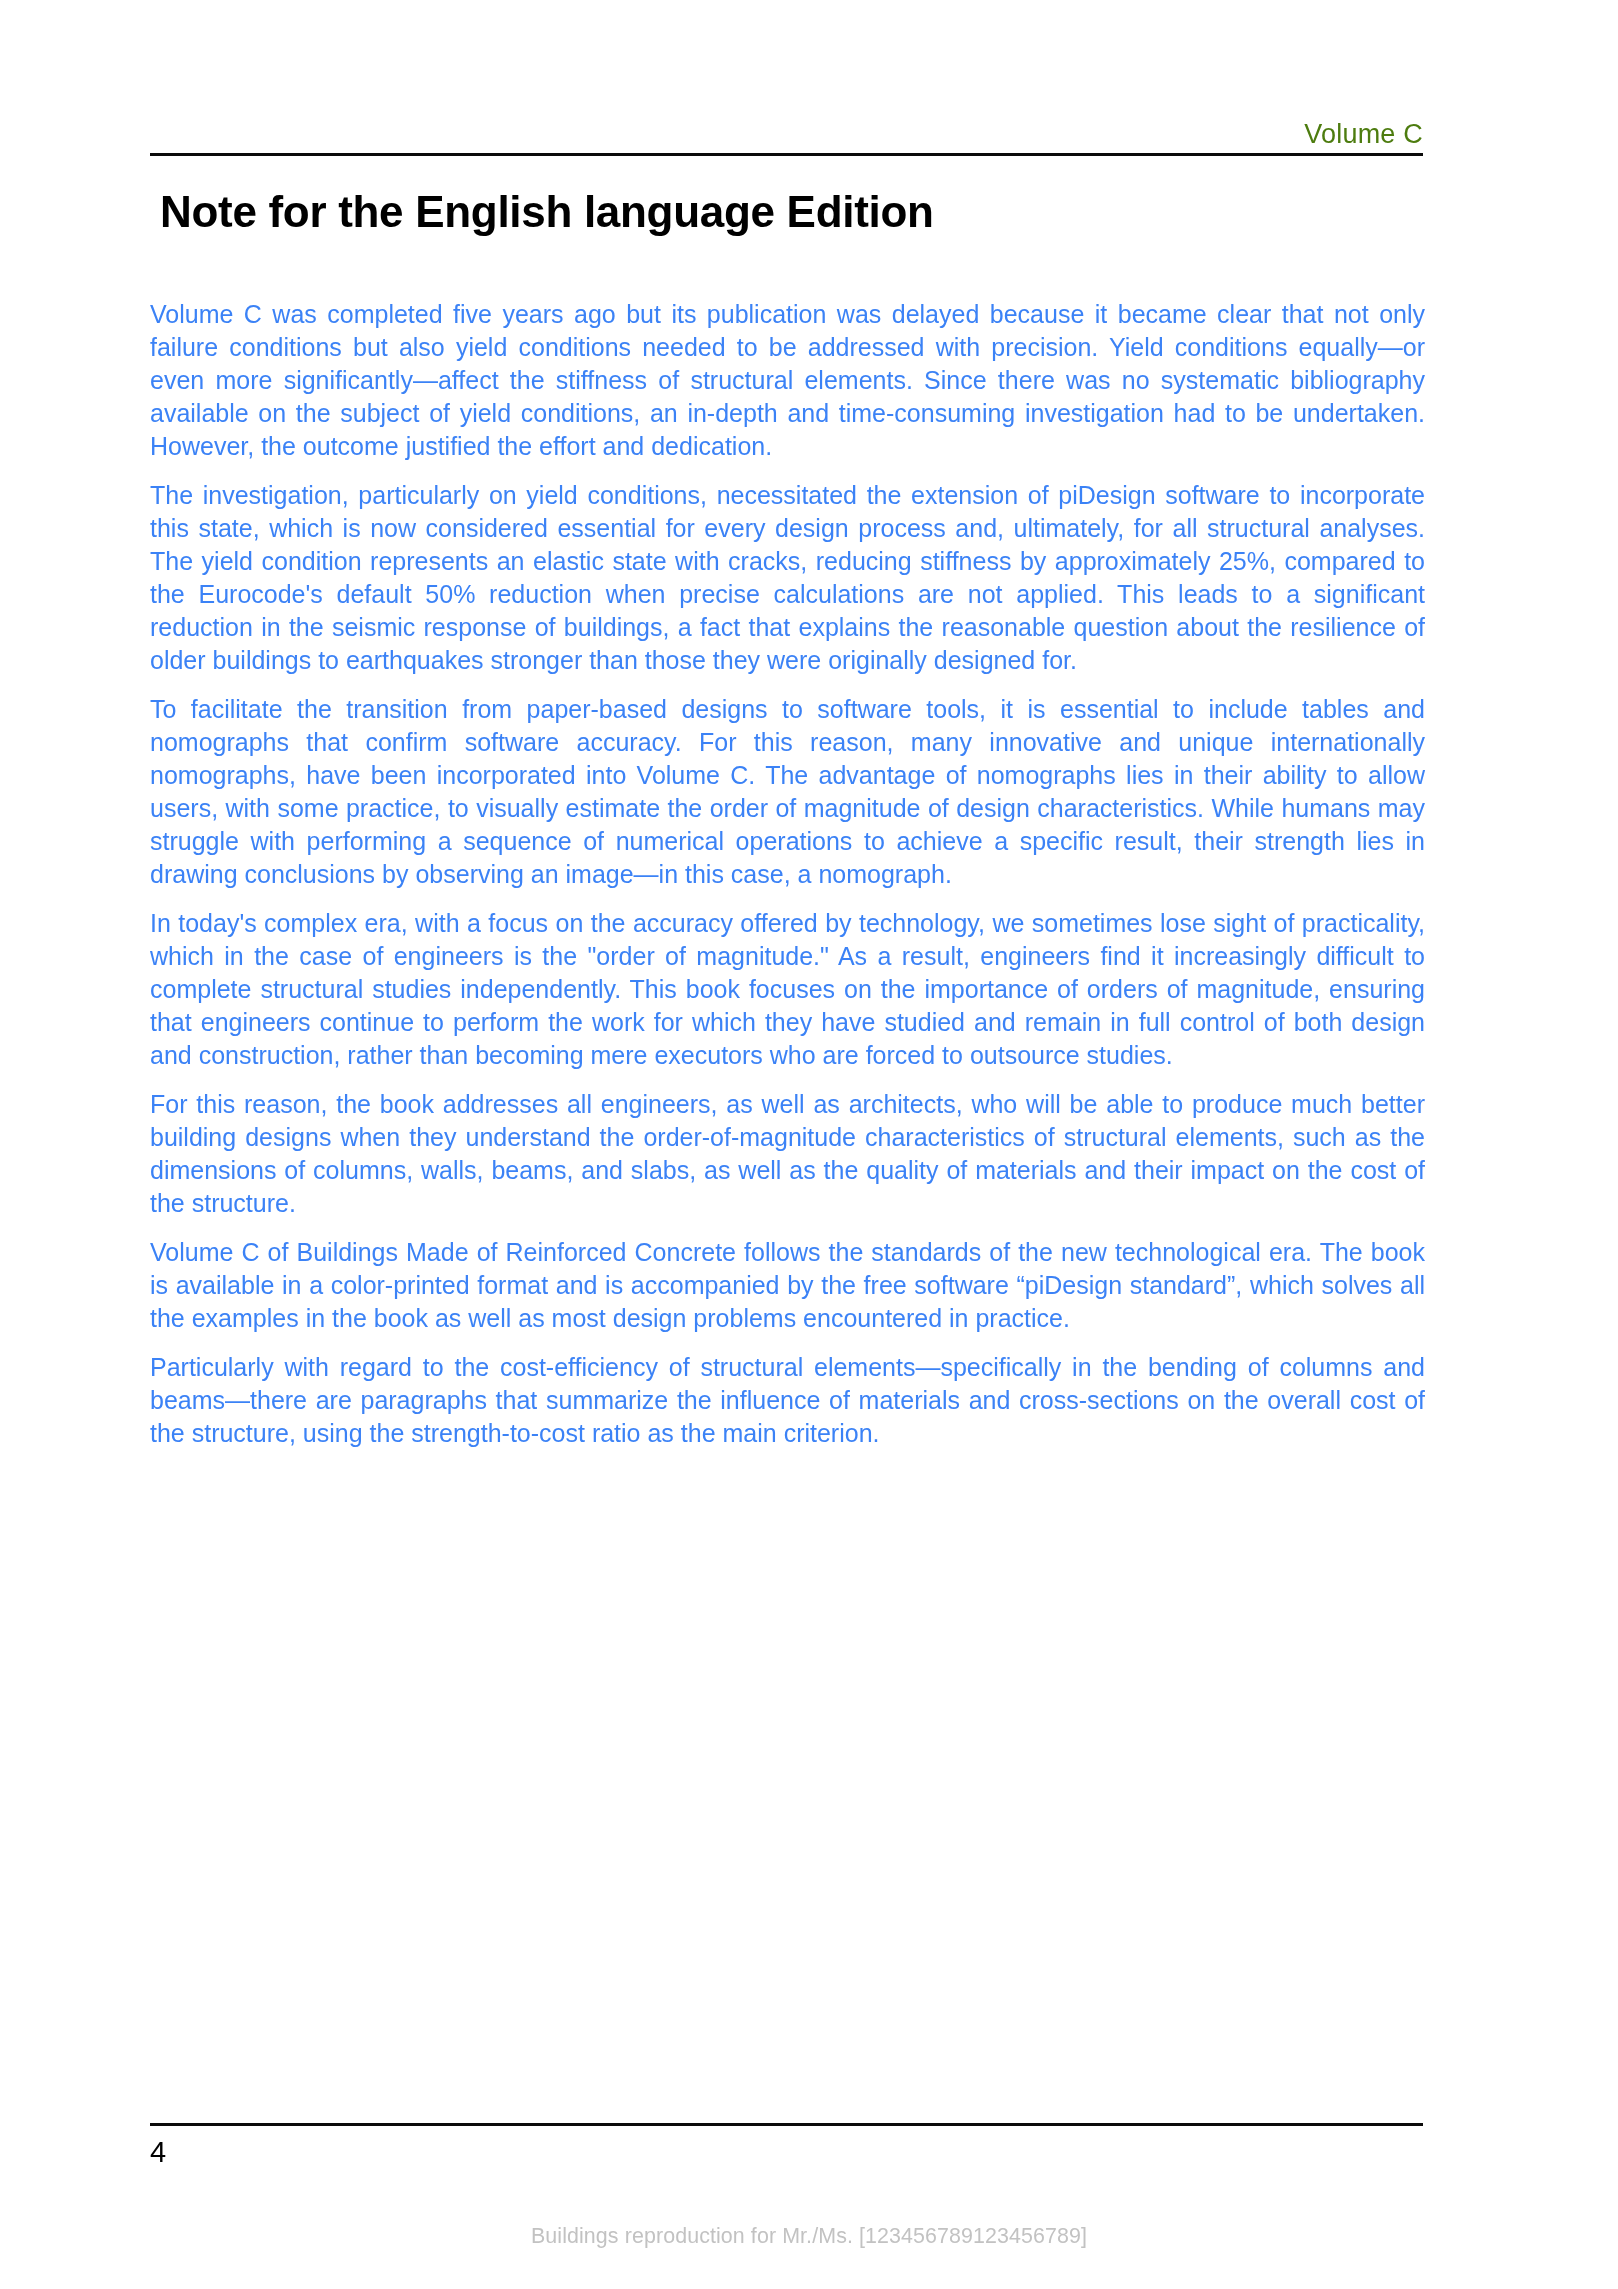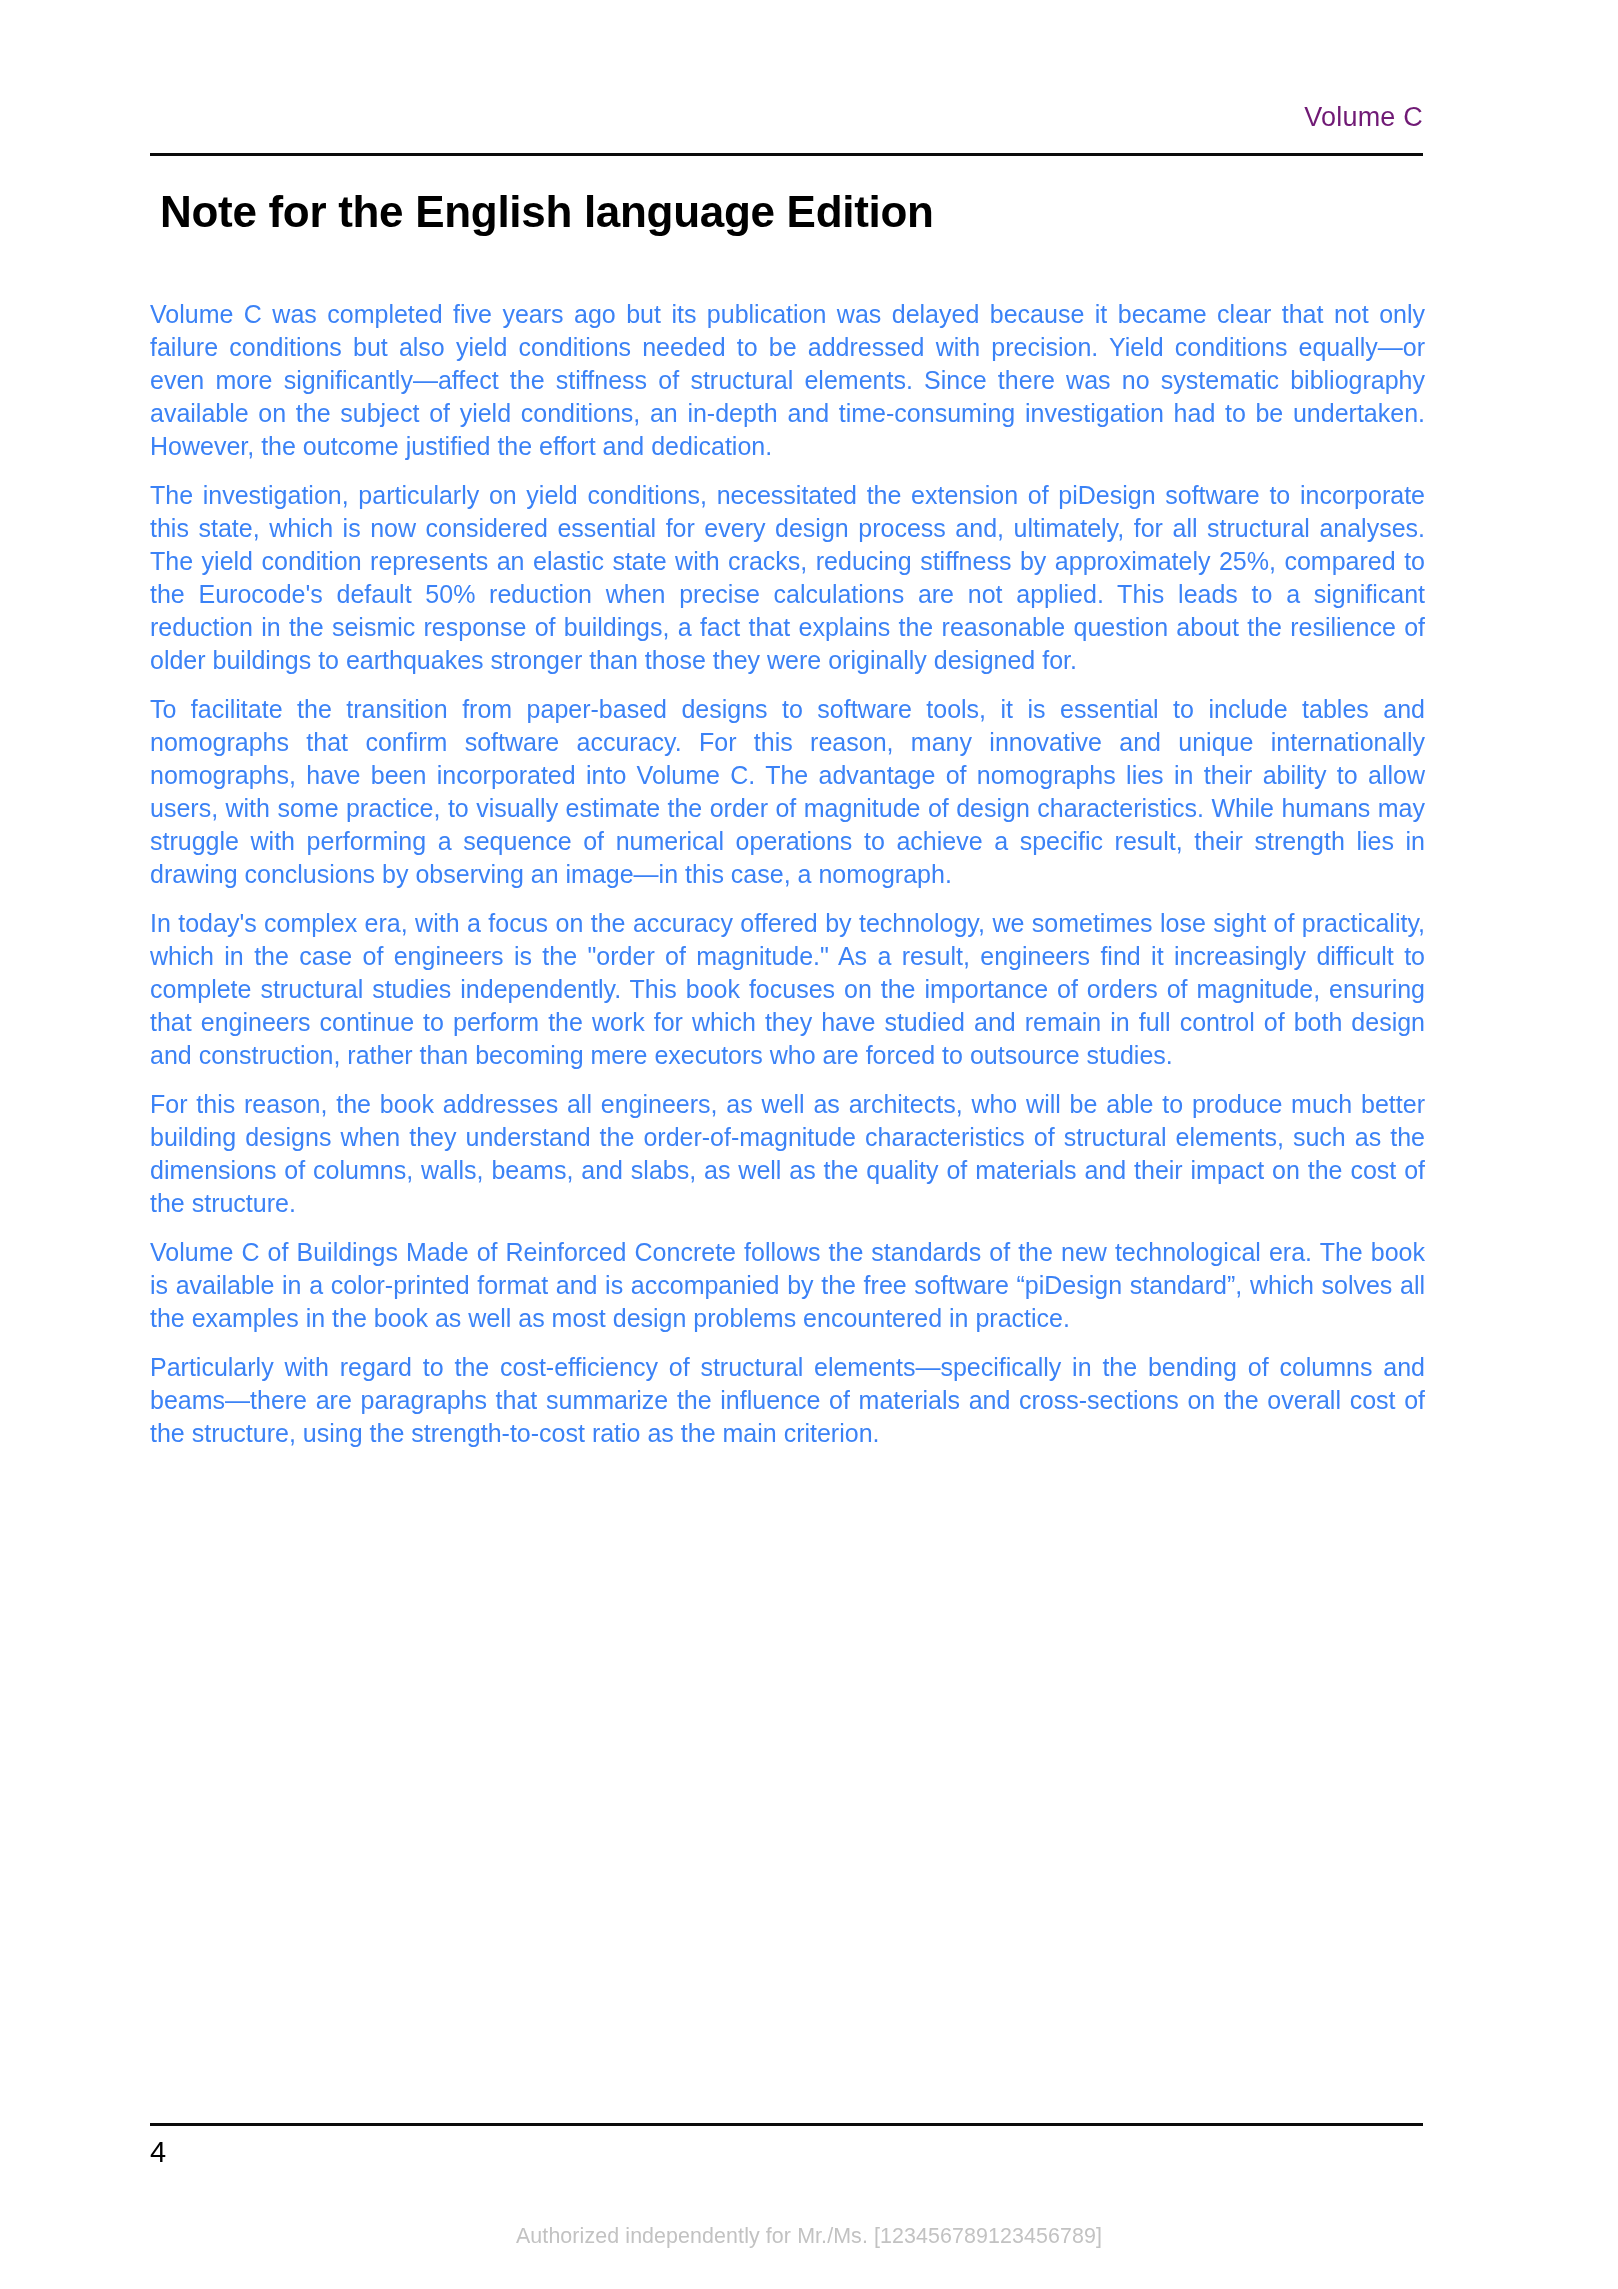--- a/index.html
+++ b/index.html
@@ -27,24 +27,24 @@
     top: 104px;
     width: 1273px;
     height: 52px;
     border-bottom: 3.7px solid #0b0b0b;
     box-sizing: border-box;
   }
 
   .header-title {
     position: absolute;
     right: 0;
-    bottom: 20px;
+    bottom: 3px;
     font-size: 27px;
     line-height: 32px;
-    color: #701a75;
+    color: #4d7c0f;
     letter-spacing: 0.2px;
     white-space: nowrap;
   }
 
   
   .content {
     position: absolute;
     left: 150px;
     top: 186px;
     width: 1275px;
@@ -146,16 +146,16 @@
     </div>
 
   </div>
 
   <div class="footer">
     <div class="footer-inner">
       <div class="page-number">4</div>
     </div>
   </div>
 
-  <div class="watermark">Authorized independently for Mr./Ms. [123456789123456789]</div>
+  <div class="watermark">Buildings reproduction for Mr./Ms. [123456789123456789]</div>
 
 </div>
 
 
 </body></html>

